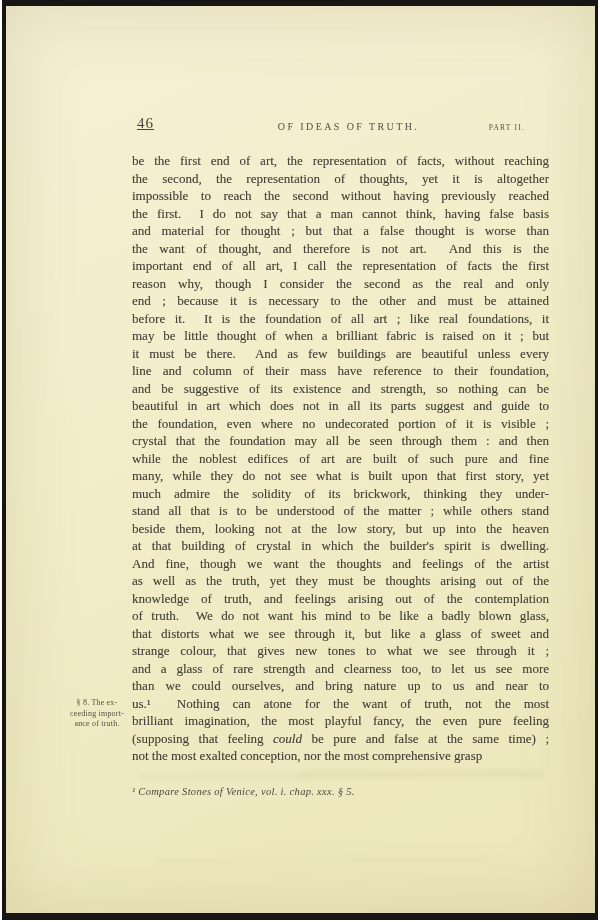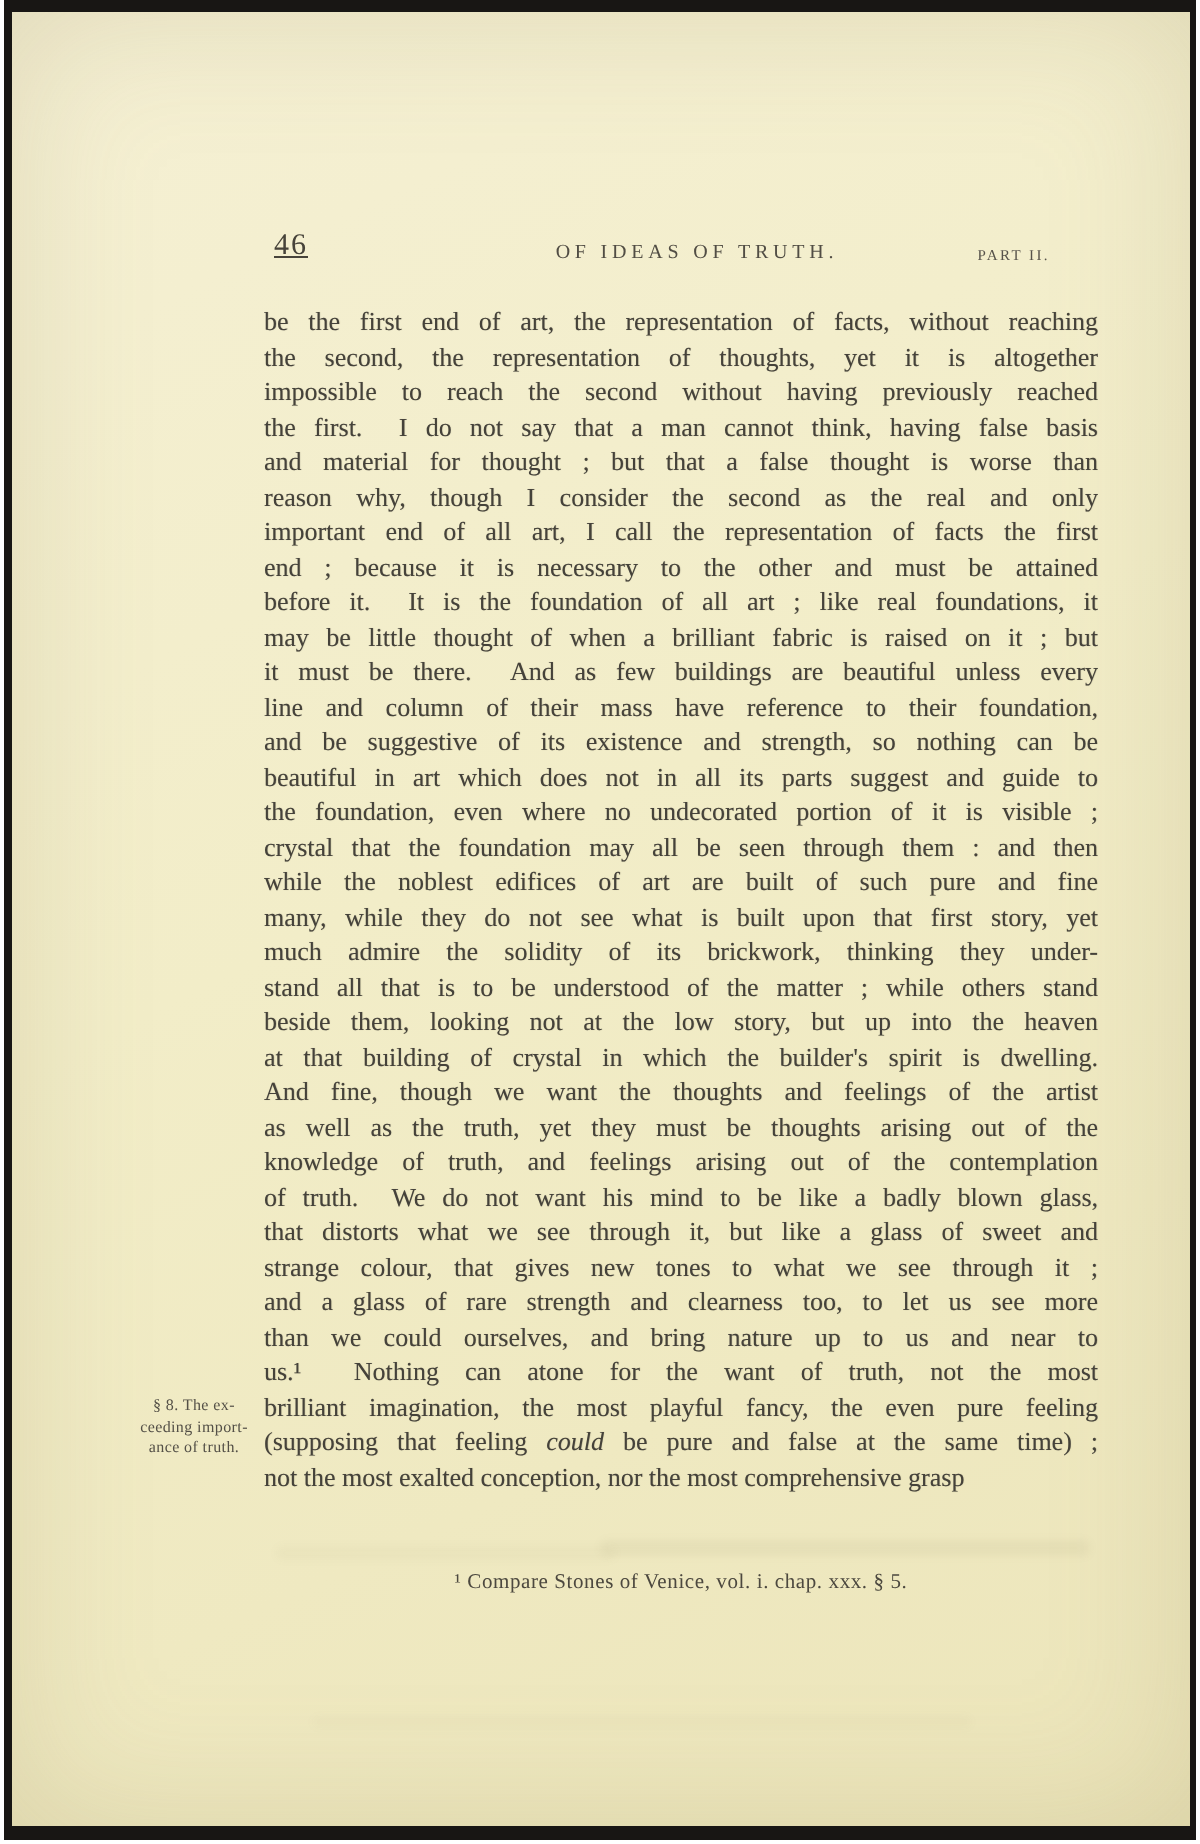--- a/index.html
+++ b/index.html
@@ -48,22 +48,23 @@
   }
   .line.last { text-align-last:left; }
   .line em { font-style:italic; }
   .margin-note {
     position:absolute; left:49px; top:692px; width:84px;
     font-size:8px; line-height:10.5px;
     color:#545047; letter-spacing:0.2px;text-align:center;
   }
   .footnote {
     position:absolute; left:126px; top:780px; width:417px;
-    text-align:center; font-size:10.5px; letter-spacing:0.3px;
+    text-align:left; font-size:10.5px; letter-spacing:0.3px;
     color:#4c483f;
+    font-style:italic;
   }
   .bleed {
     position:absolute; background:#837c55; border-radius:3px;
     filter:blur(2px); pointer-events:none;
   }
   .bleed-1 { left:294px; top:764px; width:245px; height:8px; opacity:0.07; }
   .bleed-2 { left:132px; top:767px; width:170px; height:7px; opacity:0.045; }
   .bleed-3 { left:150px; top:852px; width:330px; height:6px; opacity:0.03; }
 </style>
 </head>
@@ -84,22 +85,23 @@
     <div>ceeding import-</div>
     <div>ance of truth.</div>
   </div>
 
   <div class="text-block" id="text-block">
       <div class="line">be the first end of art, the representation of facts, without reaching</div>
       <div class="line">the second, the representation of thoughts, yet it is altogether</div>
       <div class="line">impossible to reach the second without having previously reached</div>
       <div class="line">the first.&nbsp; I do not say that a man cannot think, having false basis</div>
       <div class="line">and material for thought ; but that a false thought is worse than</div>
+      <div class="line">the want of thought, and therefore is not art.&nbsp; And this is the</div>
+      <div class="line">important end of all art, I call the representation of facts the first</div>
       <div class="line">reason why, though I consider the second as the real and only</div>
-      <div class="line">important end of all art, I call the representation of facts the first</div>
       <div class="line">end ; because it is necessary to the other and must be attained</div>
       <div class="line">before it.&nbsp; It is the foundation of all art ; like real foundations, it</div>
       <div class="line">may be little thought of when a brilliant fabric is raised on it ; but</div>
       <div class="line">it must be there.&nbsp; And as few buildings are beautiful unless every</div>
       <div class="line">line and column of their mass have reference to their foundation,</div>
       <div class="line">and be suggestive of its existence and strength, so nothing can be</div>
       <div class="line">beautiful in art which does not in all its parts suggest and guide to</div>
       <div class="line">the foundation, even where no undecorated portion of it is visible ;</div>
       <div class="line">crystal that the foundation may all be seen through them : and then</div>
       <div class="line">while the noblest edifices of art are built of such pure and fine</div>

